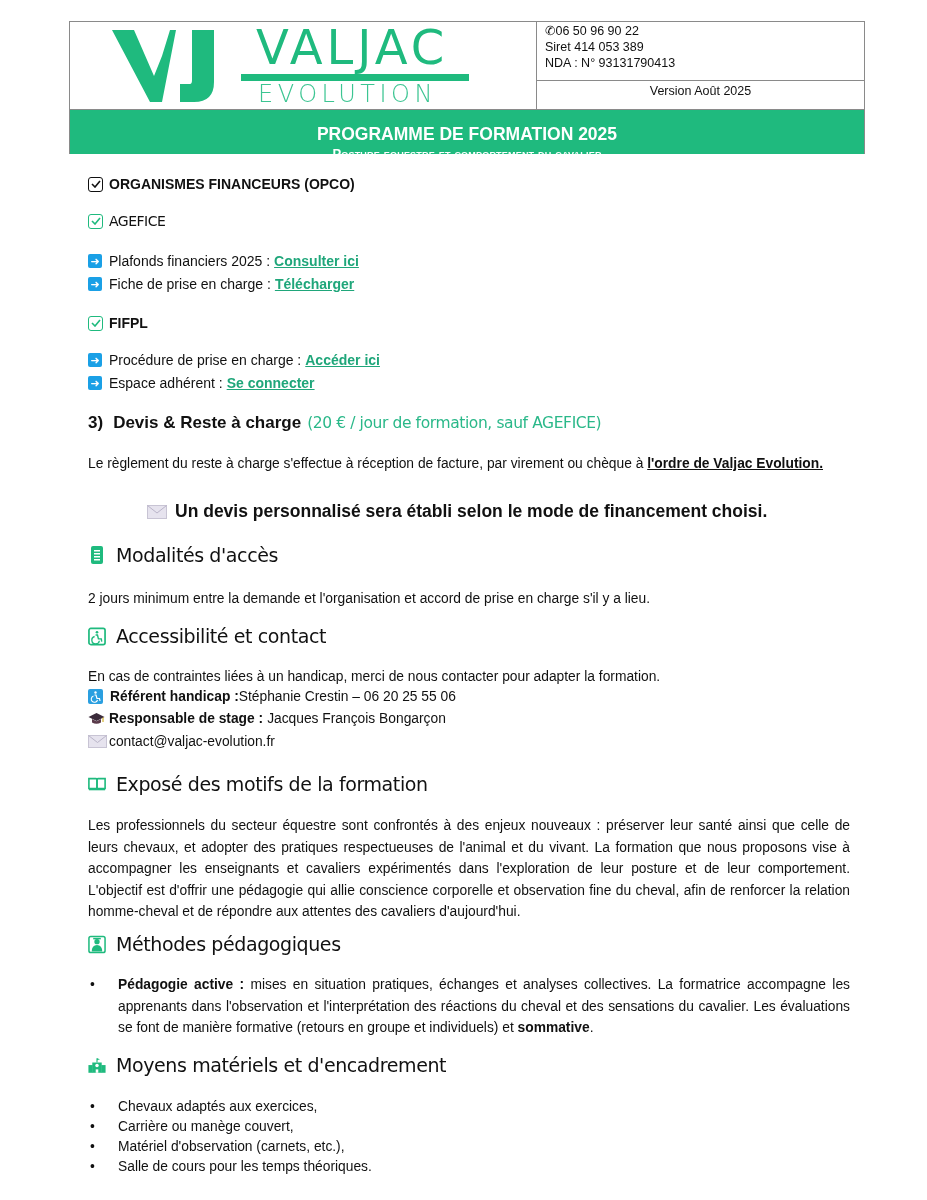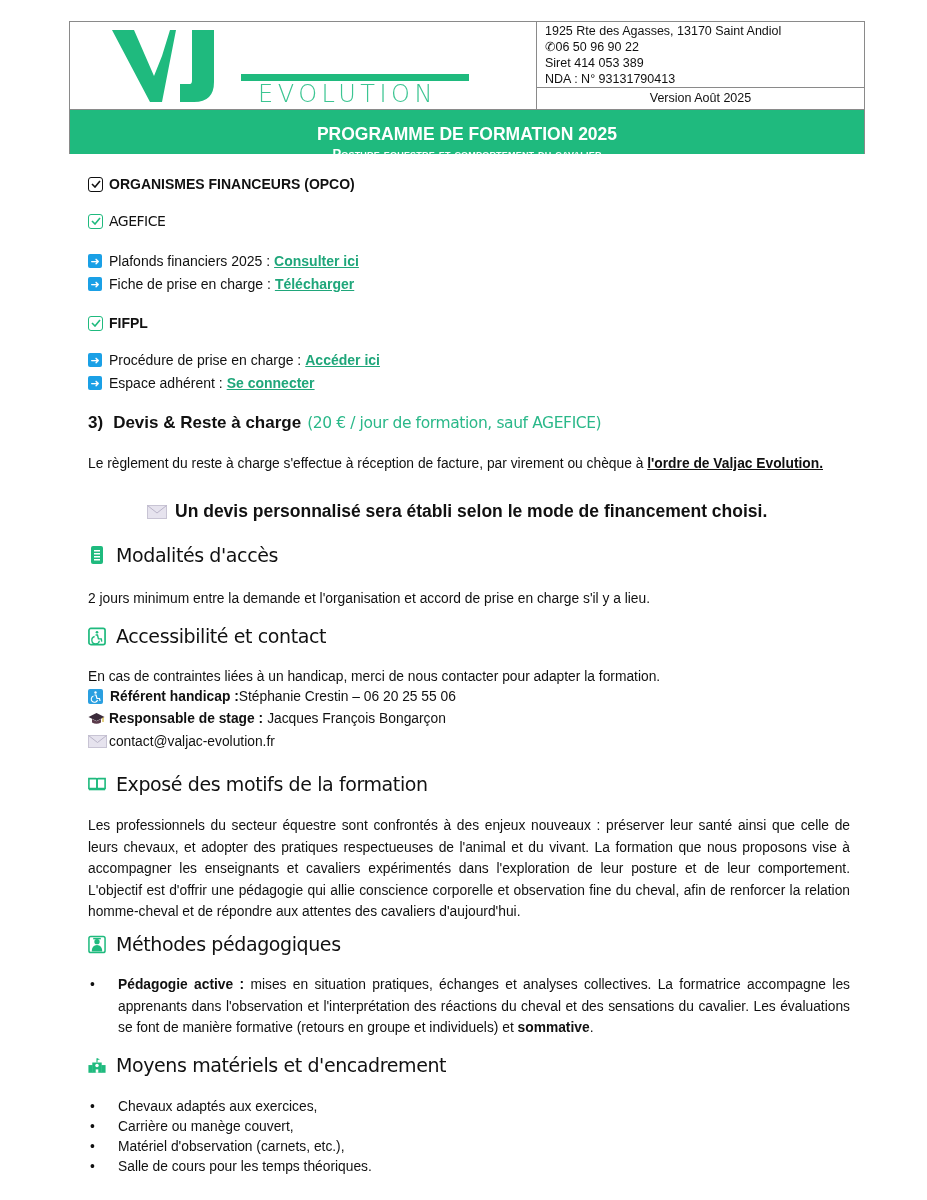--- a/index.html
+++ b/index.html
@@ -14,21 +14,21 @@
     }
     .logo-cell {
       position: absolute; left: 0; top: 0; width: 467px; height: 87px;
       border-right: 1px solid #8a8a8a;
     }
     .info-cell {
       position: absolute; left: 467px; top: 0; width: 327px; height: 65px;
       font-size: 12.5px; line-height: 16px; padding: 1px 8px; color: #111;
     }
     .version-cell {
-      position: absolute; left: 467px; top: 65px; width: 327px; height: 22px;
+      position: absolute; left: 467px; top: 58px; width: 327px; height: 22px;
       border-top: 1px solid #8a8a8a; font-size: 12.5px; text-align: center; line-height: 21px;
     }
     .title-band {
       position: absolute; left: 0; top: 87px; width: 794px; height: 45px;
       background: #1fba7e; border-top: 1px solid #8a8a8a; color: #fff; text-align: center;
     }
     .title-main { font-weight: bold; font-size: 17.5px; line-height: 24px; margin-top: 12px; }
     .title-sub { font-weight: bold; font-size: 13px; line-height: 16px; font-variant: small-caps; letter-spacing: 0.2px; }
     .logo-vj { position: absolute; left: 40px; top: 4px; }
     .logo-valjac {
@@ -64,25 +64,25 @@
   </style>
 </head>
 <body>
 
 <div class="header-table">
   <div class="logo-cell">
     <svg class="logo-vj" width="112" height="78" viewBox="0 0 112 78">
       <polygon points="2,4 24,4 44,50 52,30 60,4 66,4 52,76 40,76" fill="#1fba7e"></polygon>
       <path d="M82,4 L104,4 L104,56 Q104,76 84,76 L70,76 L70,58 L80,58 Q82,58 82,54 Z" fill="#1fba7e"></path>
     </svg>
+    <div class="logo-valjac">VALJAC</div>
     <div class="logo-bar"></div>
     <div class="logo-evolution">EVOLUTION</div>
   </div>
   <div class="info-cell">
-    <div>1925 Rte des Agasses, 13170 Saint Andiol</div>
     <div><span>✆</span><span>06 50 96 90 22</span></div>
     <div>Siret 414 053 389</div>
     <div>NDA : N° 93131790413</div>
   </div>
   <div class="version-cell">Version Août 2025</div>
   <div class="title-band">
     <div class="title-main">PROGRAMME DE FORMATION 2025</div>
     <div class="title-sub">Posture equestre et comportement du cavalier</div>
   </div>
 </div>

